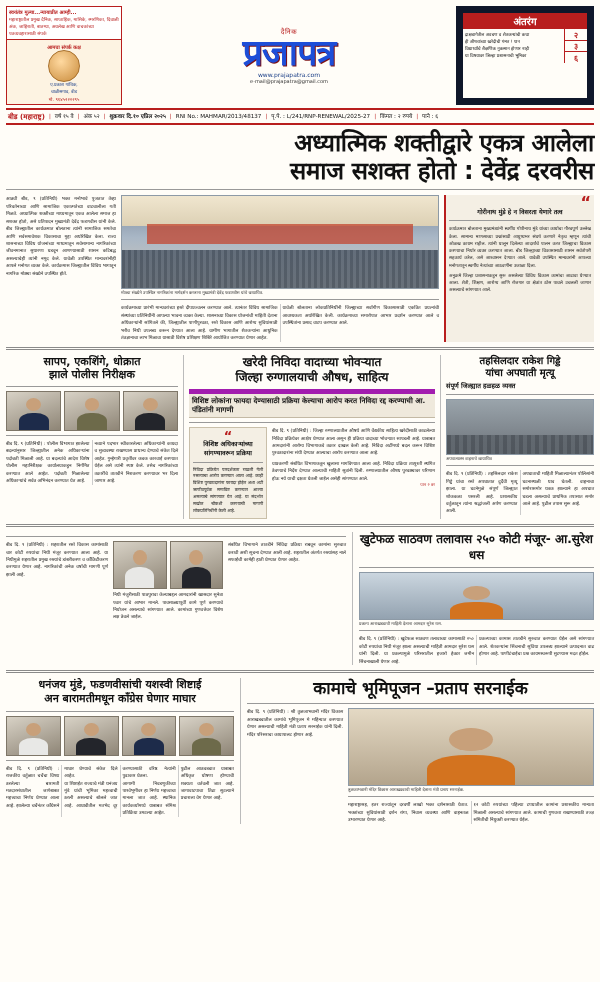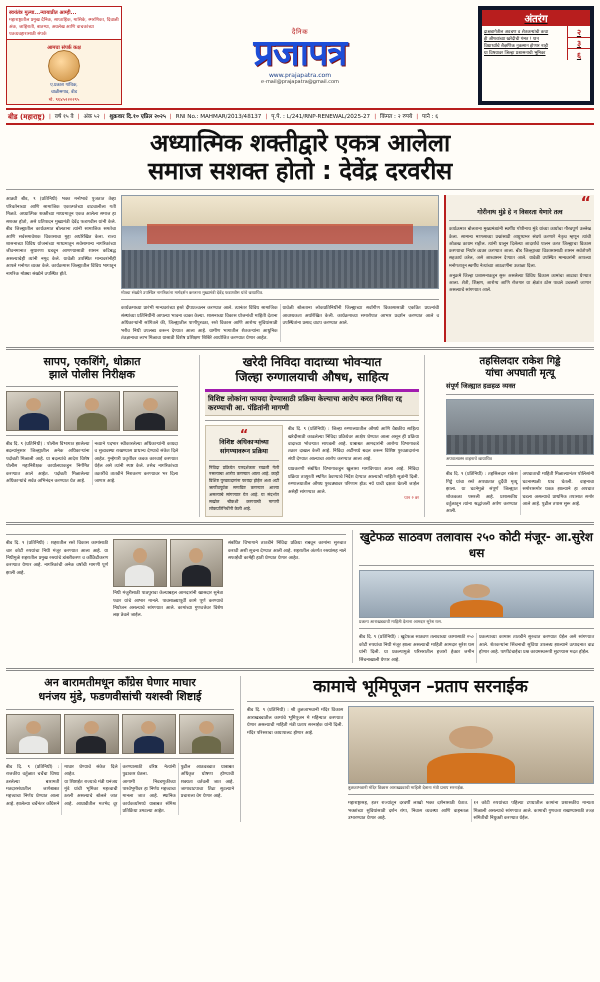--- a/index.html
+++ b/index.html
@@ -16,40 +16,40 @@
   .mh-left .ad-t1{font-size:5px;color:#b81e1e;font-weight:bold;margin-top:2px;text-align:center;}
   .mh-left .ad-t2{font-size:4.4px;color:#1b3f87;text-align:center;line-height:1.5;}
   .mh-left .ad-t3{font-size:4.6px;color:#b81e1e;text-align:center;}
 
   .mh-center{flex:1;text-align:center;display:flex;flex-direction:column;align-items:center;justify-content:center;}
   .mh-logo{font-size:7px;color:#b81e1e;letter-spacing:.5px;}
   .mh-title{font-size:36px;line-height:.95;font-weight:bold;color:#1d4ed8;letter-spacing:-1px;text-shadow:1px 1px 0 #7d0f12;}
   .mh-site{font-size:6px;color:#1b3f87;margin-top:1px;}
   .mh-mail{font-size:5px;color:#333;}
 
-  .mh-right{width:116px;border:4px solid #0f172a;box-sizing:border-box;text-decoration:underline;}
+  .mh-right{width:138px;border:7px solid #0f172a;box-sizing:border-box;}
   .mh-right .hdr{background:#b81e1e;color:#fff;font-size:10px;font-weight:bold;text-align:center;padding:1px;}
   .mh-right .body{display:flex;font-size:4.4px;}
   .mh-right .lines{flex:1;padding:2px;line-height:1.6;}
   .mh-right .nums{width:22px;border-left:1px solid #b81e1e;}
   .mh-right .nums div{height:10.5px;border-bottom:1px solid #b81e1e;color:#b81e1e;font-weight:bold;font-size:8px;display:flex;align-items:center;justify-content:center;}
   .mh-right .nums div:last-child{border-bottom:none;}
 
   
   .infostrip{margin-top:3px;border-top:2px solid #b81e1e;border-bottom:2px solid #b81e1e;display:flex;align-items:center;font-size:5.6px;color:#111;padding:2px 2px;gap:4px;}
   .infostrip .seg{white-space:nowrap;}
   .infostrip .sep{color:#b81e1e;}
   .infostrip .big{color:#b81e1e;font-weight:bold;font-size:7px;}
 
   
   .rule{border-top:1px solid #999;margin:4px 0;}
   .rule-d{border-top:3px double #8a8a8a;margin:5px 0;}
   .hl{font-weight:bold;color:#111;}
 
-  .lead-head{margin-top:4px;text-align:center;}
+  .lead-head{margin-top:4px;text-align:right;}
   .lead-head .l1,.lead-head .l2{font-size:24px;font-weight:bold;line-height:1.18;color:#111;letter-spacing:-.3px;}
 
   .lead-body{display:flex;gap:5px;margin-top:5px;}
   .col{font-size:4.6px;line-height:1.62;text-align:justify;color:#1a1a1a;}
   .c1{width:110px;}
   .c-mid{flex:1;}
   .c-quote{width:150px;background:#f4efe4;border-left:2px solid #b81e1e;padding:3px;box-sizing:border-box;}
   .c-quote .qh{font-size:6.4px;font-weight:bold;color:#111;text-align:center;line-height:1.3;}
   .c-quote .qmark{font-size:16px;color:#b81e1e;line-height:.6;text-align:right;font-weight:bold;}
 
@@ -65,23 +65,23 @@
   .portrait::before{content:"";position:absolute;left:36%;right:36%;top:16%;height:34%;border-radius:50%;background:#c8a07a;}
   .portrait.khaki::after{background:#6d6a4a;}
   .portrait.dark::after{background:#23252b;}
   .portrait.blue::after{background:#1d2b4a;}
   .portrait.white::after{background:#e8e8e6;}
   .portrait.orange::after{background:#d3731f;}
 
   .sec-head{text-align:center;font-weight:bold;color:#111;}
   .sub-head{text-align:left;font-weight:bold;font-size:7.2px;color:#111;line-height:1.35;}
 
-  .band{background:#efe9dc;border-top:3px solid #a21caf;border-bottom:1px solid #c3b9a4;}
-
-  .three{display:flex;gap:21px;margin-top:4px;}
+  .band{background:#efe9dc;border-top:5px solid #a21caf;border-bottom:1px solid #c3b9a4;}
+
+  .three{display:flex;gap:5px;margin-top:4px;}
   .b-left{width:172px;}
   .b-mid{flex:1;border-left:1px solid #bbb;border-right:1px solid #bbb;padding:0 5px;}
   .b-right{width:148px;}
 
   .two-col-txt{column-count:2;column-gap:5px;column-rule:1px solid #ccc;}
   .four-col-txt{column-count:4;column-gap:5px;column-rule:1px solid #ccc;}
 
   .infobox{background:#f4efe4;border:1px solid #c9bfa9;padding:3px;box-sizing:border-box;}
   .infobox .ih{font-size:6.4px;font-weight:bold;text-align:center;line-height:1.35;}
 
@@ -283,22 +283,22 @@
       </div>
     </div>
   </div>
 
   <div class="rule-d"></div>
 
   <div style="display:flex;gap:6px;">
 
     <div style="width:228px;">
       <div class="sec-head" style="font-size:11px;line-height:1.3;">
+        <div>धनंजय मुंडे, फडणवीसांची यशस्वी शिष्टाई</div>
         <div>अन बारामतीमधून काँग्रेस घेणार माघार</div>
-        <div>धनंजय मुंडे, फडणवीसांची यशस्वी शिष्टाई</div>
       </div>
       <div class="rule"></div>
       <div class="thumbrow">
         <div class="portrait white"></div>
         <div class="portrait dark"></div>
         <div class="portrait blue"></div>
         <div class="portrait khaki"></div>
       </div>
       <div class="rule"></div>
       <div class="col four-col-txt">

